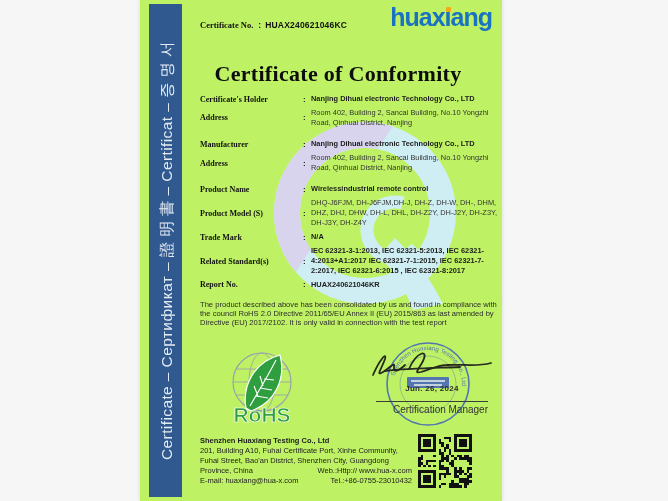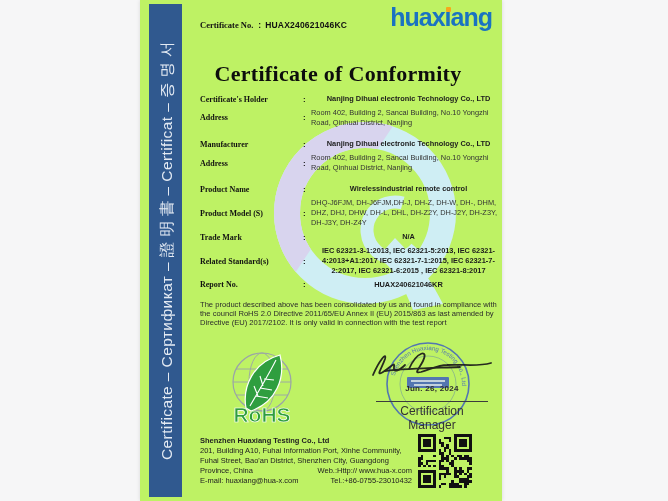--- a/index.html
+++ b/index.html
@@ -43,34 +43,34 @@
            font-family:"Liberation Serif", serif; font-weight:bold; font-size:22px;
            letter-spacing:.3px; color:#0d0d0d; }
 
   .fields { position:absolute; left:60px; top:94px; width:306px; }
   .frow { display:flex; align-items:center; margin-bottom:3.5px; }
   .frow.gap { margin-bottom:11px; }
   .frow .lbl { width:103px; flex:0 0 103px; font-family:"Liberation Serif", serif;
                font-weight:bold; font-size:8px; color:#111; }
   .frow .sep { width:8px; flex:0 0 8px; text-align:left; font-weight:bold; font-size:8px; color:#111; }
   .frow .val { flex:1; font-size:7.4px; line-height:10.2px; color:#333; }
-  .frow .val.bold { font-weight:bold; color:#1c1c1c;text-align:center; }
+  .frow .val.bold { font-weight:bold; color:#1c1c1c; }
 
   .statement { position:absolute; left:60px; top:301px; width:298px; margin:0;
                font-size:7.6px; line-height:8.8px; color:#2b2b2b; }
 
   .rohs { position:absolute; left:78px; top:346px; }
 
   .stamp { position:absolute; left:238px; top:334px; width:100px; height:100px; opacity:.92; }
   .signature { position:absolute; left:225px; top:341px; }
   .stamp-date { position:absolute; left:236px; top:384px; width:112px; text-align:center;
                 font-weight:bold; font-size:8px; color:#2e2e2e; letter-spacing:.3px; }
   .sign-line { position:absolute; left:236px; top:401px; width:112px; border-top:1px solid #3c3c3c; }
-  .sign-role { position:absolute; left:236px; top:404px; width:112px; text-align:center;
-               font-size:12px; color:#333; }
+  .sign-role { position:absolute; left:236px; top:404px; width:112px; text-align:right;
+               font-size:10px; color:#333; }
 
   .footer { position:absolute; left:60px; top:436px; width:212px; font-size:7.5px;
             line-height:10px; color:#222; }
   .footer .company { font-weight:bold; }
   .footer .two-col { display:flex; justify-content:space-between; }
   .qr { position:absolute; left:278px; top:434px; }
 </style>
 </head>
 <body>
 
@@ -183,21 +183,21 @@
           <path d="M20 30 C45 27 70 27 95 26"></path>
         </g>
       </svg>
 
       <div class="stamp-date">Jun. 26, 2024</div>
       <div class="sign-line"></div>
       <div class="sign-role">Certification Manager</div>
 
       <div class="footer">
         <div class="company">Shenzhen Huaxiang Testing Co., Ltd</div>
-        <div>201, Building A10, Fuhai Information Port, Xinhe Community,</div>
+        <div>201, Building A10, Fuhai Certificate Port, Xinhe Community,</div>
         <div>Fuhai Street, Bao'an District, Shenzhen City, Guangdong</div>
         <div class="two-col">
           <span>Province, China</span>
           <span>Web.:Http:// www.hua-x.com</span>
         </div>
         <div class="two-col">
           <span>E-mail: huaxiang@hua-x.com</span>
           <span>Tel.:+86-0755-23010432</span>
         </div>
       </div>

